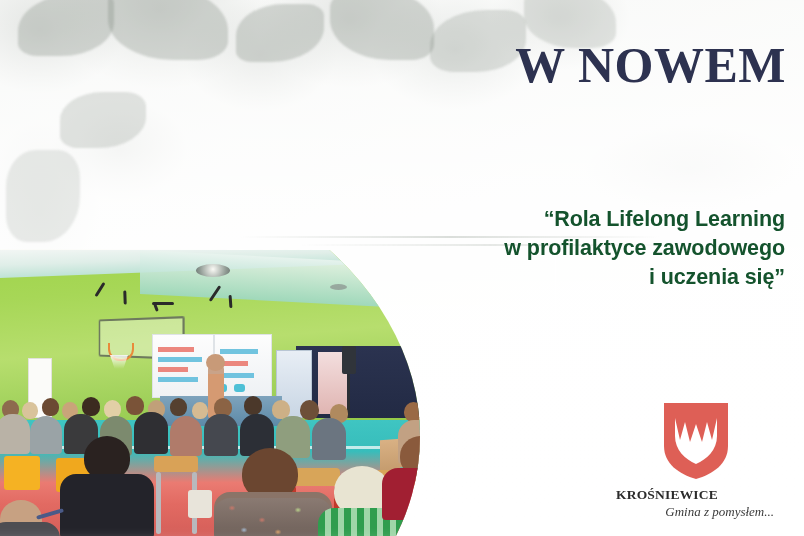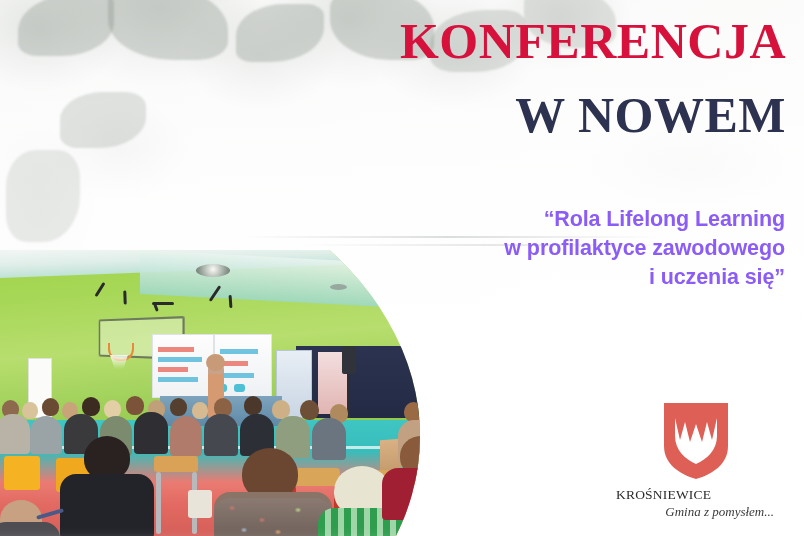--- a/index.html
+++ b/index.html
@@ -78,21 +78,21 @@
     margin-top:24px;
   }
 
   
   .quote-block{
     position:absolute;
     right:19px;
     top:205px;
     width:420px;
     text-align:right;
-    color:#8b5cf6;
+    color:#14532d;
     font-weight:700;
     font-size:21.5px;
     line-height:1.36;
     letter-spacing:-.1px;
   }
   .quote-block .ql{display:block;white-space:nowrap;}
 
   
   .logo-block{
     position:absolute;
@@ -101,21 +101,21 @@
     width:168px;
     text-align:center;
   }
   .shield{
     width:66px;height:78px;
     margin:0 auto 7px auto;
     display:block;
   }
   .logo-name{
     font-family:"Liberation Serif", serif;
-    font-weight:400;
+    font-weight:700;
     font-size:13.5px;
     letter-spacing:.2px;
     color:#2b2b2b;
     text-align:left;
     margin-left:4px;
   }
   .logo-tag{
     font-family:"Liberation Serif", serif;
     font-style:italic;
     font-size:13px;
@@ -424,21 +424,20 @@
 
       <div class="ph-layer" style="left:444px;top:254px;width:34px;height:34px;background:#dfeee4;border:1px solid #c5d8ca;"></div>
       <div class="ph-layer" style="left:188px;top:240px;width:24px;height:28px;background:#e8e4da;border-radius:3px;"></div>
 
       <div class="ph-vignette"></div>
     </div>
     <div class="ph-softedge"></div>
   </div>
 
   <div class="title-block">
-    <span class="t-line1">KONFERENCJA</span>
     <span class="t-line2">W NOWEM</span>
   </div>
 
   <div class="quote-block">
     <span class="ql">“Rola Lifelong Learning</span>
     <span class="ql">w profilaktyce zawodowego</span>
     <span class="ql">i uczenia się”</span>
   </div>
 
   <div class="logo-block">

